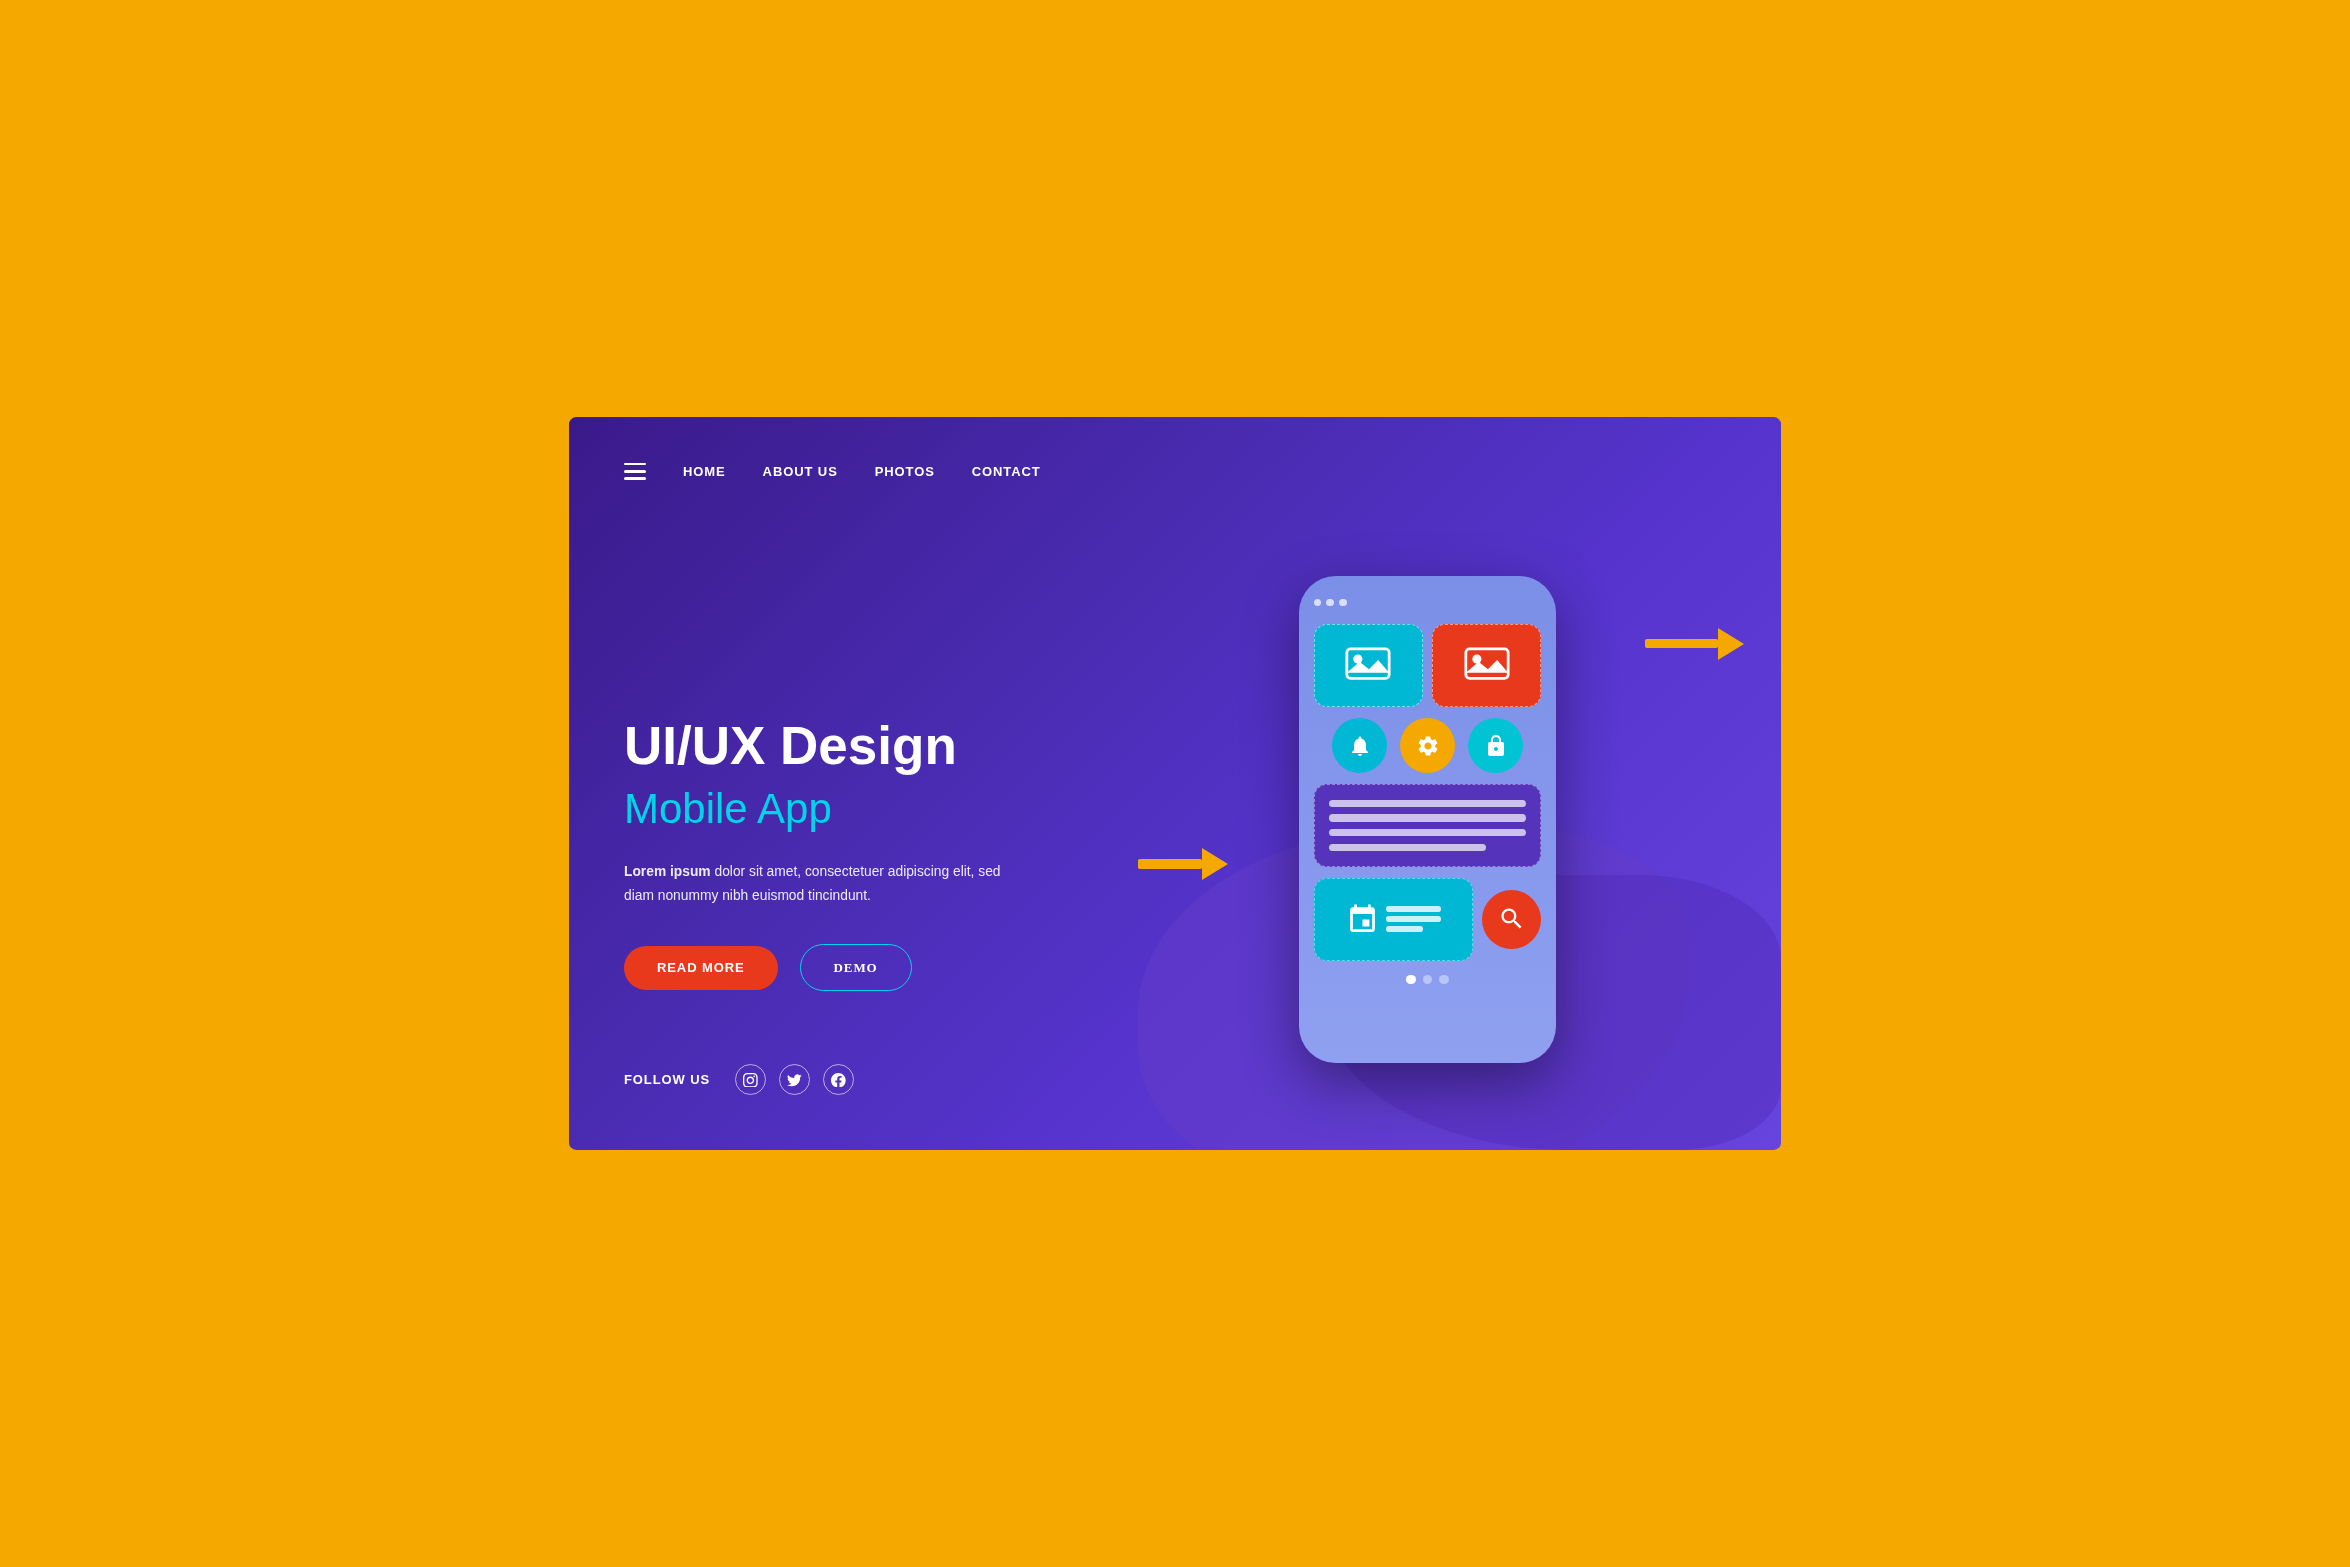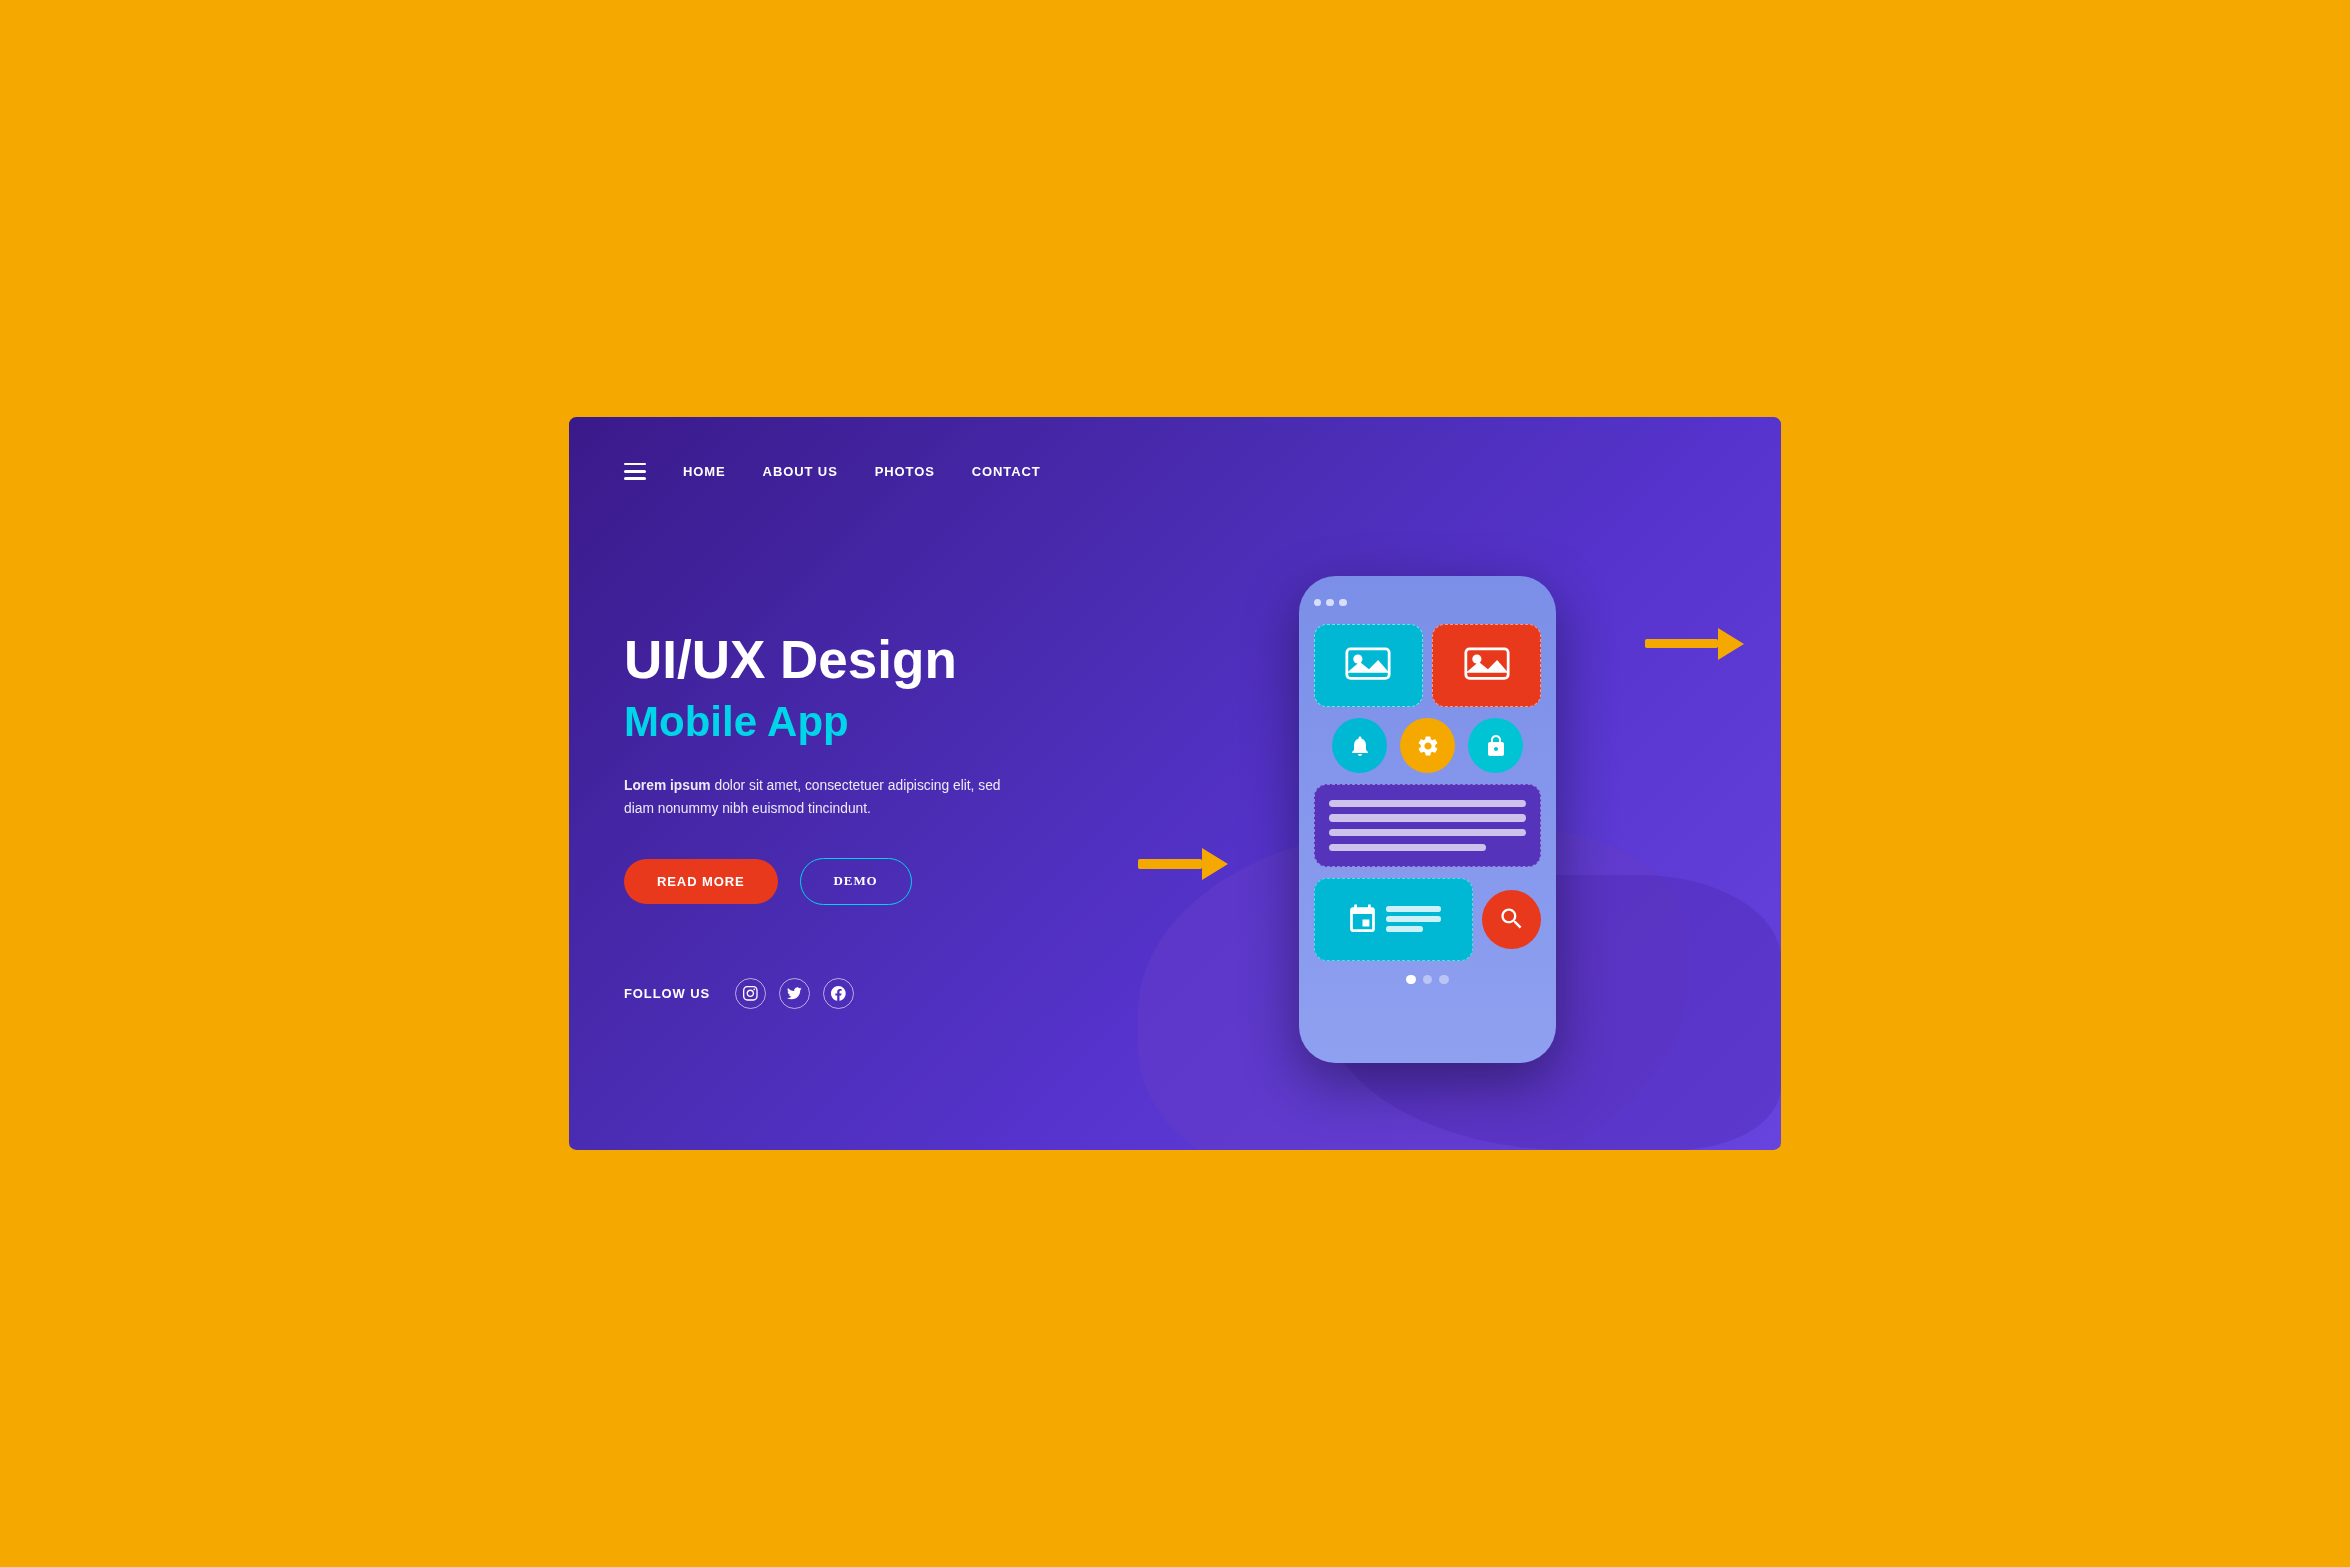--- a/index.html
+++ b/index.html
@@ -79,42 +79,42 @@
       font-size: 13px;
       font-weight: 700;
       letter-spacing: 0.9px;
       text-transform: uppercase;
       cursor: pointer;
     }
 
     
     .main-content {
       display: flex;
-      align-items: center;
+      align-items: flex-end;
       padding: 18.4px 55px 55px 55px;
       position: relative;
       z-index: 5;
     }
 
     .left-content {
       flex: 1;
       max-width: 505px;
     }
 
     .title-main {
       font-size: 53px;
       font-weight: 900;
       color: white;
       line-height: 1.1;
       margin-bottom: 9.2px;
     }
 
     .title-sub {
       font-size: 42px;
-      font-weight: 700;
+      font-weight: 400;
       color: #00D4E8;
       margin-bottom: 27.5px;
     }
 
     .description {
       color: rgba(255,255,255,0.9);
       font-size: 13.8px;
       line-height: 1.7;
       margin-bottom: 37px;
       max-width: 386px;

